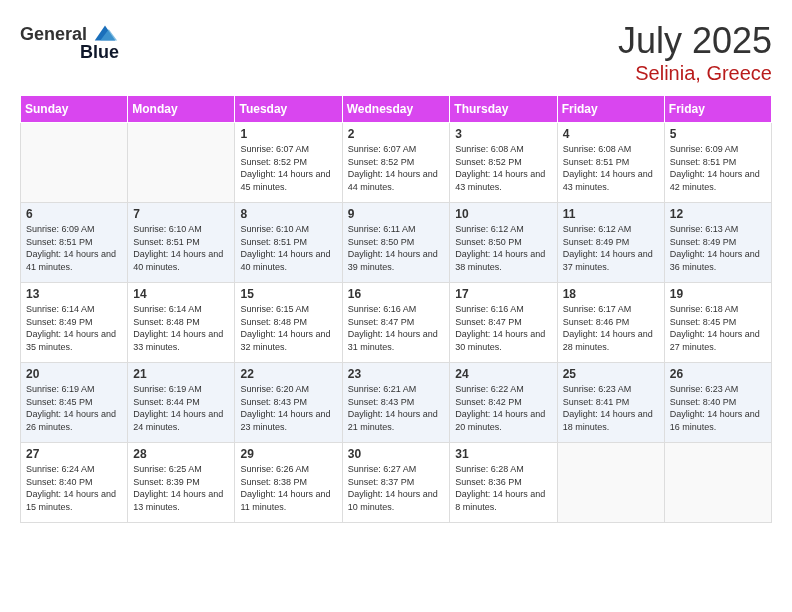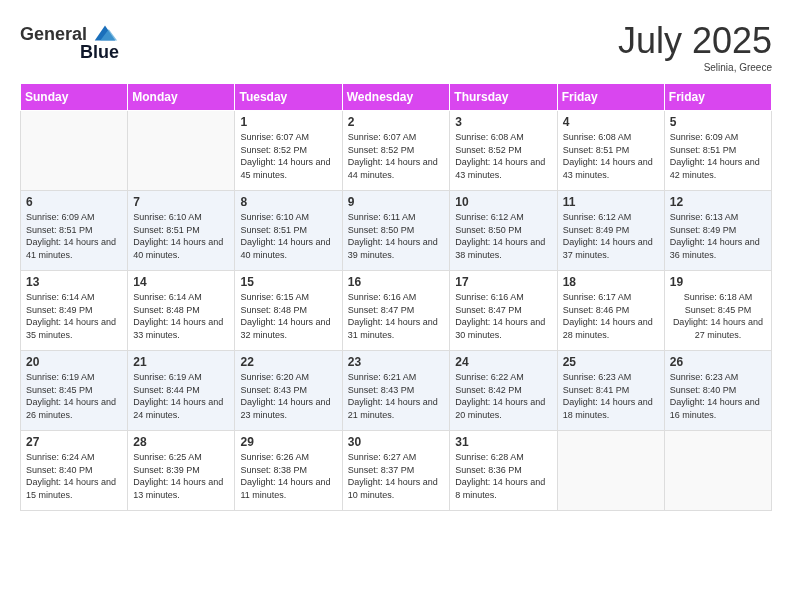--- a/index.html
+++ b/index.html
@@ -37,22 +37,22 @@
     }
     .title-block {
       text-align: right;
     }
     .title-month {
       font-size: 36px;
       font-weight: normal;
       color: #333;
     }
     .title-location {
-      font-size: 10px;
-      color: #404040;
+      font-size: 20px;
+      color: #b91c1c;
     }
     .calendar {
       width: 100%;
       border-collapse: collapse;
       font-size: 10px;
     }
     .calendar th {
       background: #d946ef;
       color: #fff;
       padding: 6px 4px;
@@ -232,21 +232,21 @@
 Daylight: 14 hours and 30 minutes.</div>
         </td>
         <td>
           <div class="day-number">18</div>
           <div class="day-info" style="white-space: pre-line;">Sunrise: 6:17 AM
 Sunset: 8:46 PM
 Daylight: 14 hours and 28 minutes.</div>
         </td>
         <td>
           <div class="day-number">19</div>
-          <div class="day-info" style="white-space: pre-line; text-align: center;">Sunrise: 6:18 AM
+          <div class="day-info" style="white-space: pre-line;">Sunrise: 6:18 AM
 Sunset: 8:45 PM
 Daylight: 14 hours and 27 minutes.</div>
         </td>
       </tr>
       <tr class="alt-row">
         <td>
           <div class="day-number">20</div>
           <div class="day-info" style="white-space: pre-line;">Sunrise: 6:19 AM
 Sunset: 8:45 PM
 Daylight: 14 hours and 26 minutes.</div>

